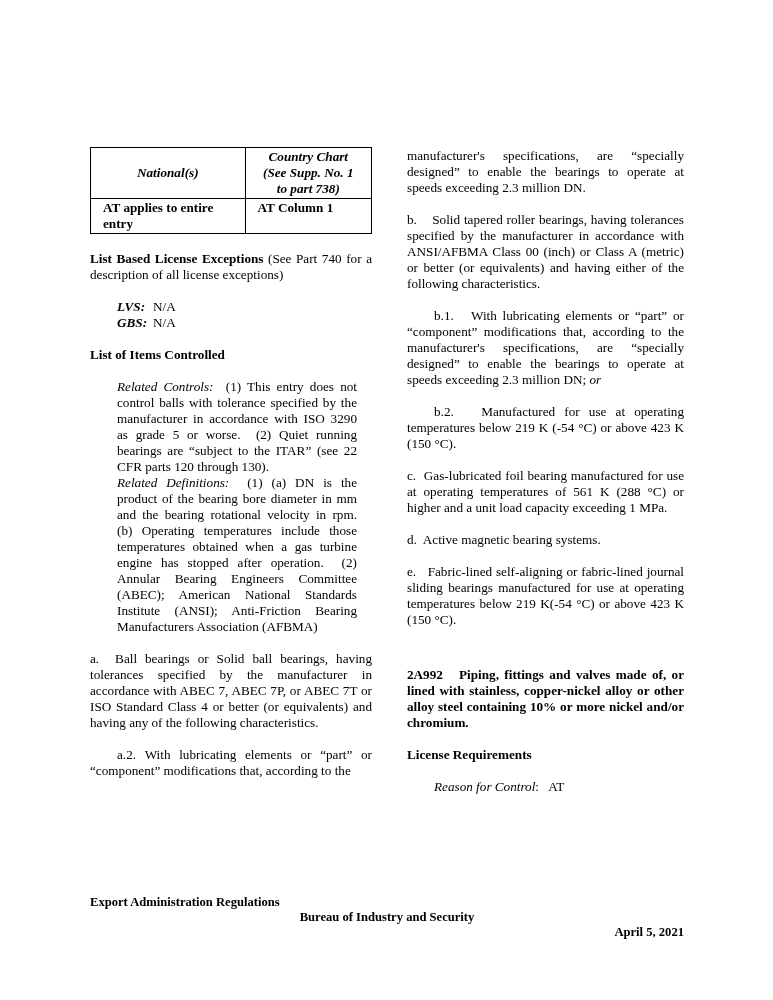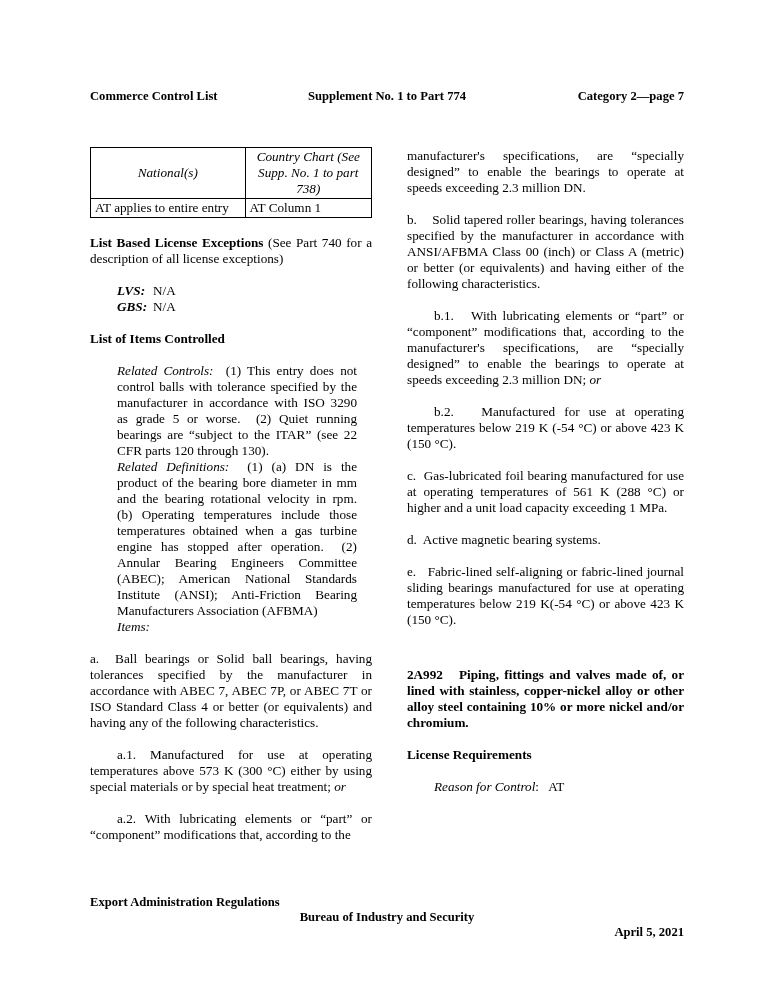--- a/index.html
+++ b/index.html
@@ -21,40 +21,35 @@
   .col{position:absolute;top:147px;}
   .col-left{left:90px;width:282px;}
   .col-right{left:407px;top:148px;width:277px;}
   p{margin:0 0 16px 0;}
   .just{text-align:justify;}
   .ind{text-indent:27px;}
   .i{font-style:italic;}
   .b{font-weight:bold;}
   .bold-head{font-weight:bold;}
   .ctl-table{width:100%;border-collapse:collapse;margin:0 0 17px 0;}
-  .ctl-table th,.ctl-table td{border:1px solid #000;padding:1px 4px;font-weight:normal;margin-left:34px;}
+  .ctl-table th,.ctl-table td{border:1px solid #000;padding:1px 12px;font-weight:bold;margin-left:34px;}
   .ctl-table th{font-style:italic;text-align:center;vertical-align:middle;}
   .ctl-table .c1{width:55%;}
   .ctl-table td{text-align:left;vertical-align:top;}
   .exc-block{margin:0 0 16px 27px;}
   .exc-label{display:inline-block;width:36px;font-style:italic;font-weight:bold;}
   .related-block{margin:0 15px 16px 27px;}
   .related-block p{margin:0;}
   .eccn-heading{margin-top:39px;font-weight:bold;}
 </style>
 </head>
 <body>
 
 <div class="page">
 
-  <div class="pg-header">
-    <span class="hf-left">Commerce Control List</span>
-    <span class="hf-center">Supplement No. 1 to Part 774</span>
-    <span class="hf-right">Category 2—page 7</span>
-  </div>
 
   <div class="col col-left">
 
     <table class="ctl-table">
       <tbody>
           <tr>
         <th class="c1">National(s)</th>
         <th>Country Chart (See Supp. No. 1 to part 738)</th>
       </tr>
       <tr>
@@ -73,25 +68,23 @@
       <div>
         <span class="exc-label">GBS:</span><span>N/A</span>
       </div>
     </div>
 
     <p class="bold-head">List of Items Controlled</p>
 
     <div class="related-block">
       <p class="just"><span class="i">Related Controls:</span><span>&nbsp; (1) This entry does not control balls with tolerance specified by the manufacturer in accordance with ISO 3290 as grade 5 or worse. &nbsp;(2) Quiet running bearings are “subject to the ITAR” (see 22 CFR parts 120 through 130).</span></p>
       <p class="just"><span class="i">Related Definitions:</span><span>&nbsp; (1) (a) DN is the product of the bearing bore diameter in mm and the bearing rotational velocity in rpm. (b) Operating temperatures include those temperatures obtained when a gas turbine engine has stopped after operation. &nbsp;(2) Annular Bearing Engineers Committee (ABEC); American National Standards Institute (ANSI); Anti-Friction Bearing Manufacturers Association (AFBMA)</span></p>
-      <p class="i">Items:</p>
     </div>
 
     <p class="just"><span>a.&nbsp; Ball bearings or Solid ball bearings, having tolerances specified by the manufacturer in accordance with ABEC 7, ABEC 7P, or ABEC 7T or ISO Standard Class 4 or better (or equivalents) and having any of the following characteristics.</span></p>
-    <p class="just ind"><span>a.1.&nbsp;Manufactured for use at operating temperatures above 573 K (300 °C) either by using special materials or by special heat treatment; </span><span class="i">or</span></p>
     <p class="just ind"><span>a.2.&nbsp;With lubricating elements or “part” or “component” modifications that, according to the</span></p>
 
   </div>
 
   <div class="col col-right">
 
     <p class="just"><span>manufacturer's specifications, are “specially designed” to enable the bearings to operate at speeds exceeding 2.3 million DN.</span></p>
     <p class="just"><span>b.&nbsp;&nbsp;&nbsp; Solid tapered roller bearings, having tolerances specified by the manufacturer in accordance with ANSI/AFBMA Class 00 (inch) or Class A (metric) or better (or equivalents) and having either of the following characteristics.</span></p>
     <p class="just ind"><span>b.1.&nbsp;&nbsp; With lubricating elements or “part” or “component” modifications that, according to the manufacturer's specifications, are “specially designed” to enable the bearings to operate at speeds exceeding 2.3 million DN; </span><span class="i">or</span></p>
     <p class="just ind"><span>b.2.&nbsp;&nbsp; Manufactured for use at operating temperatures below 219 K (-54 °C) or above 423 K (150 °C).</span></p>

